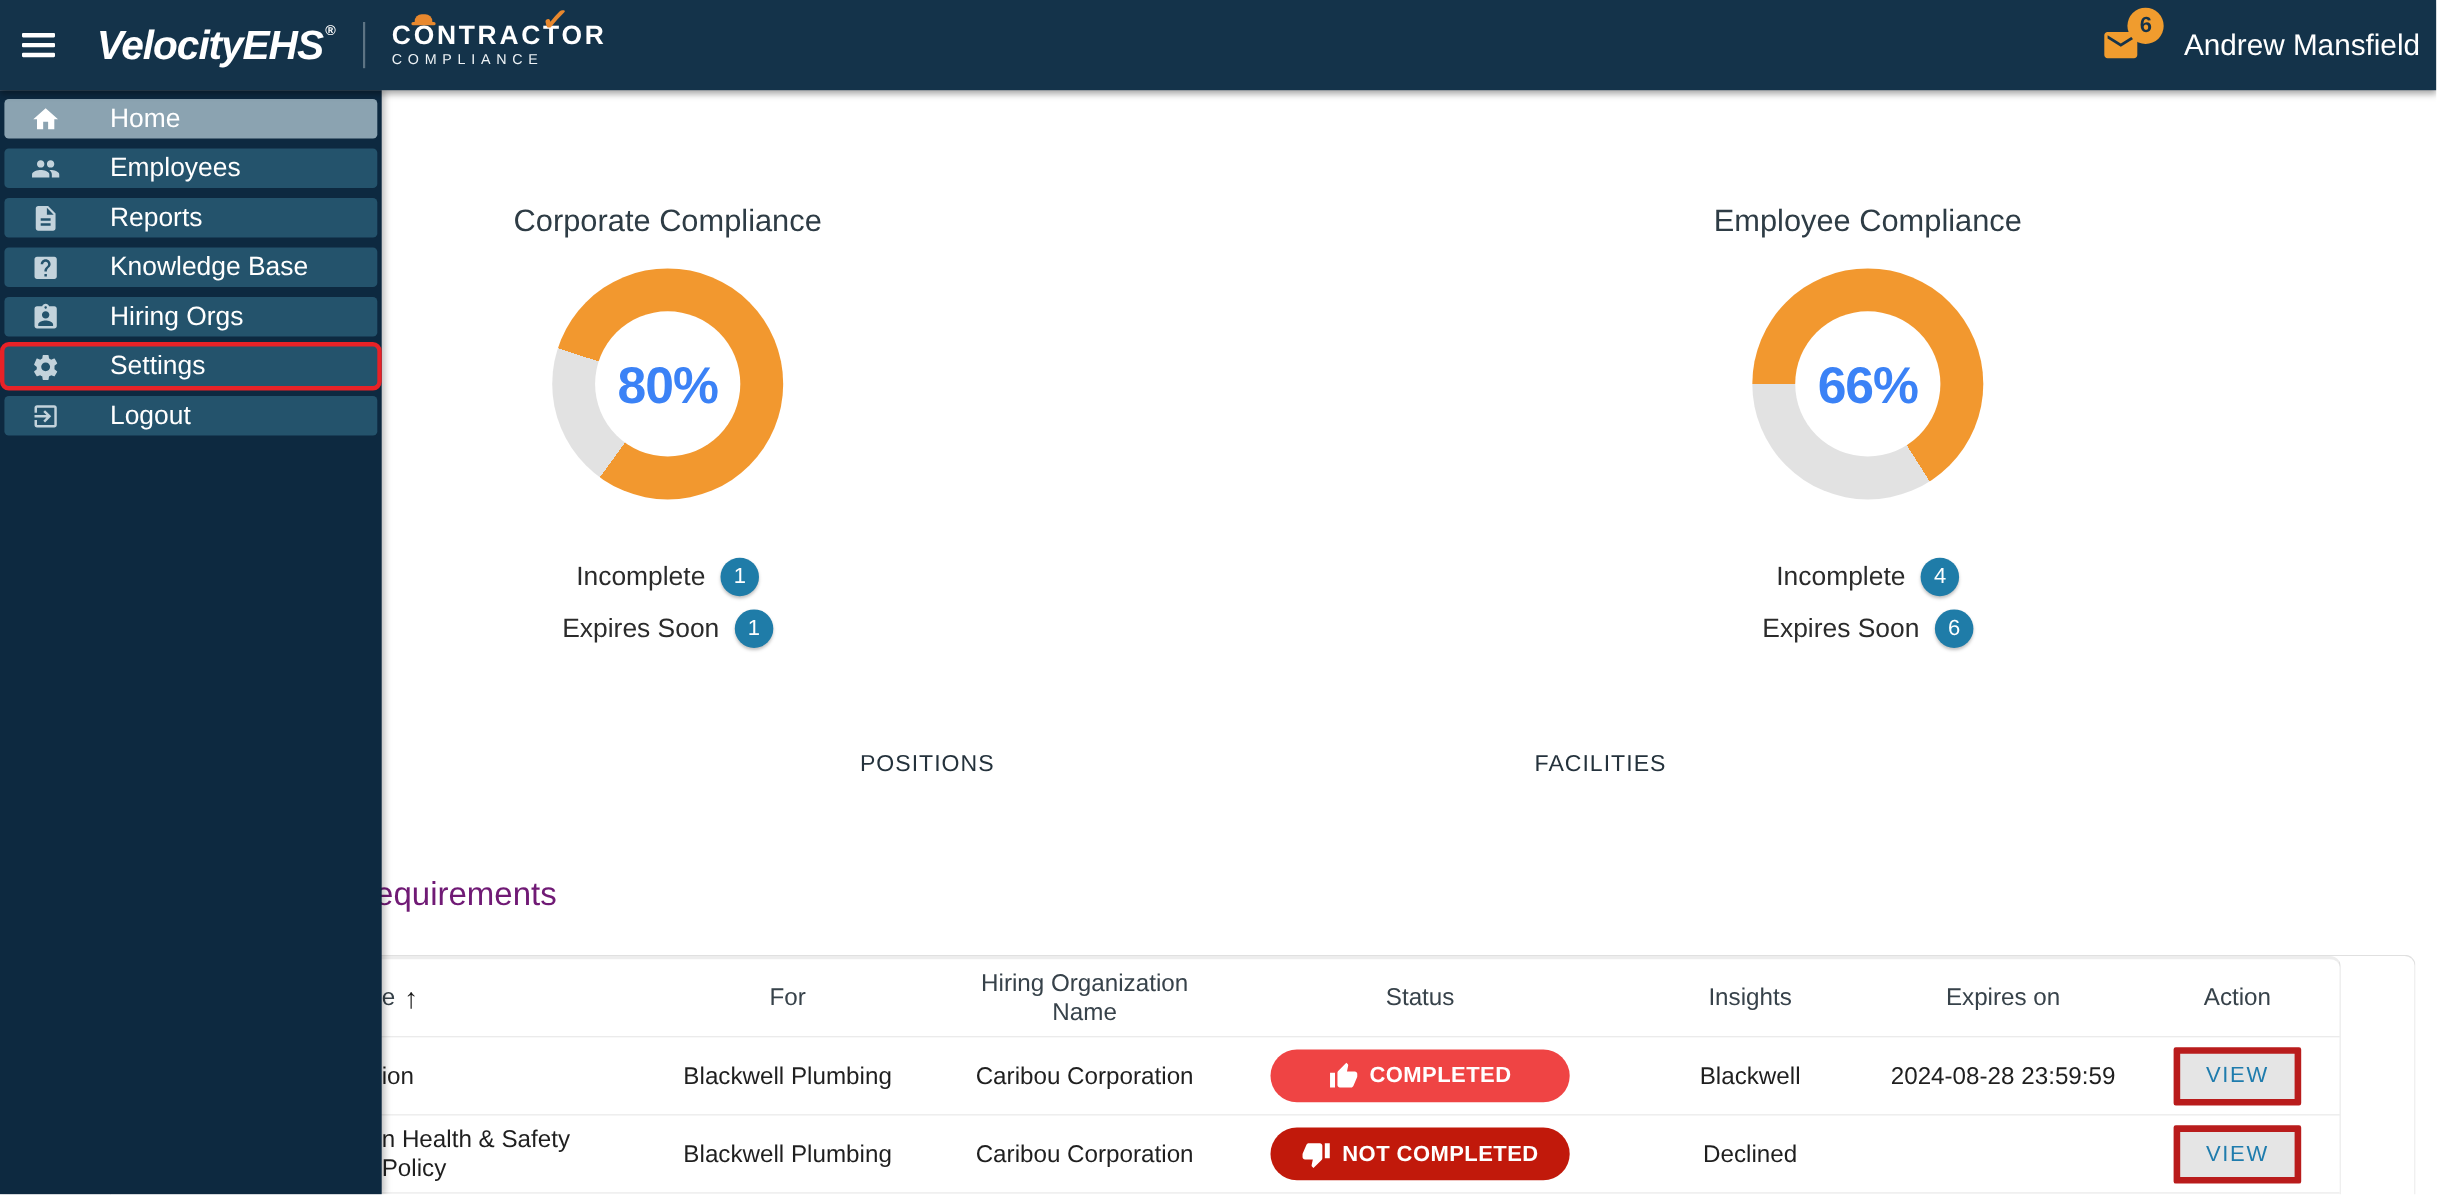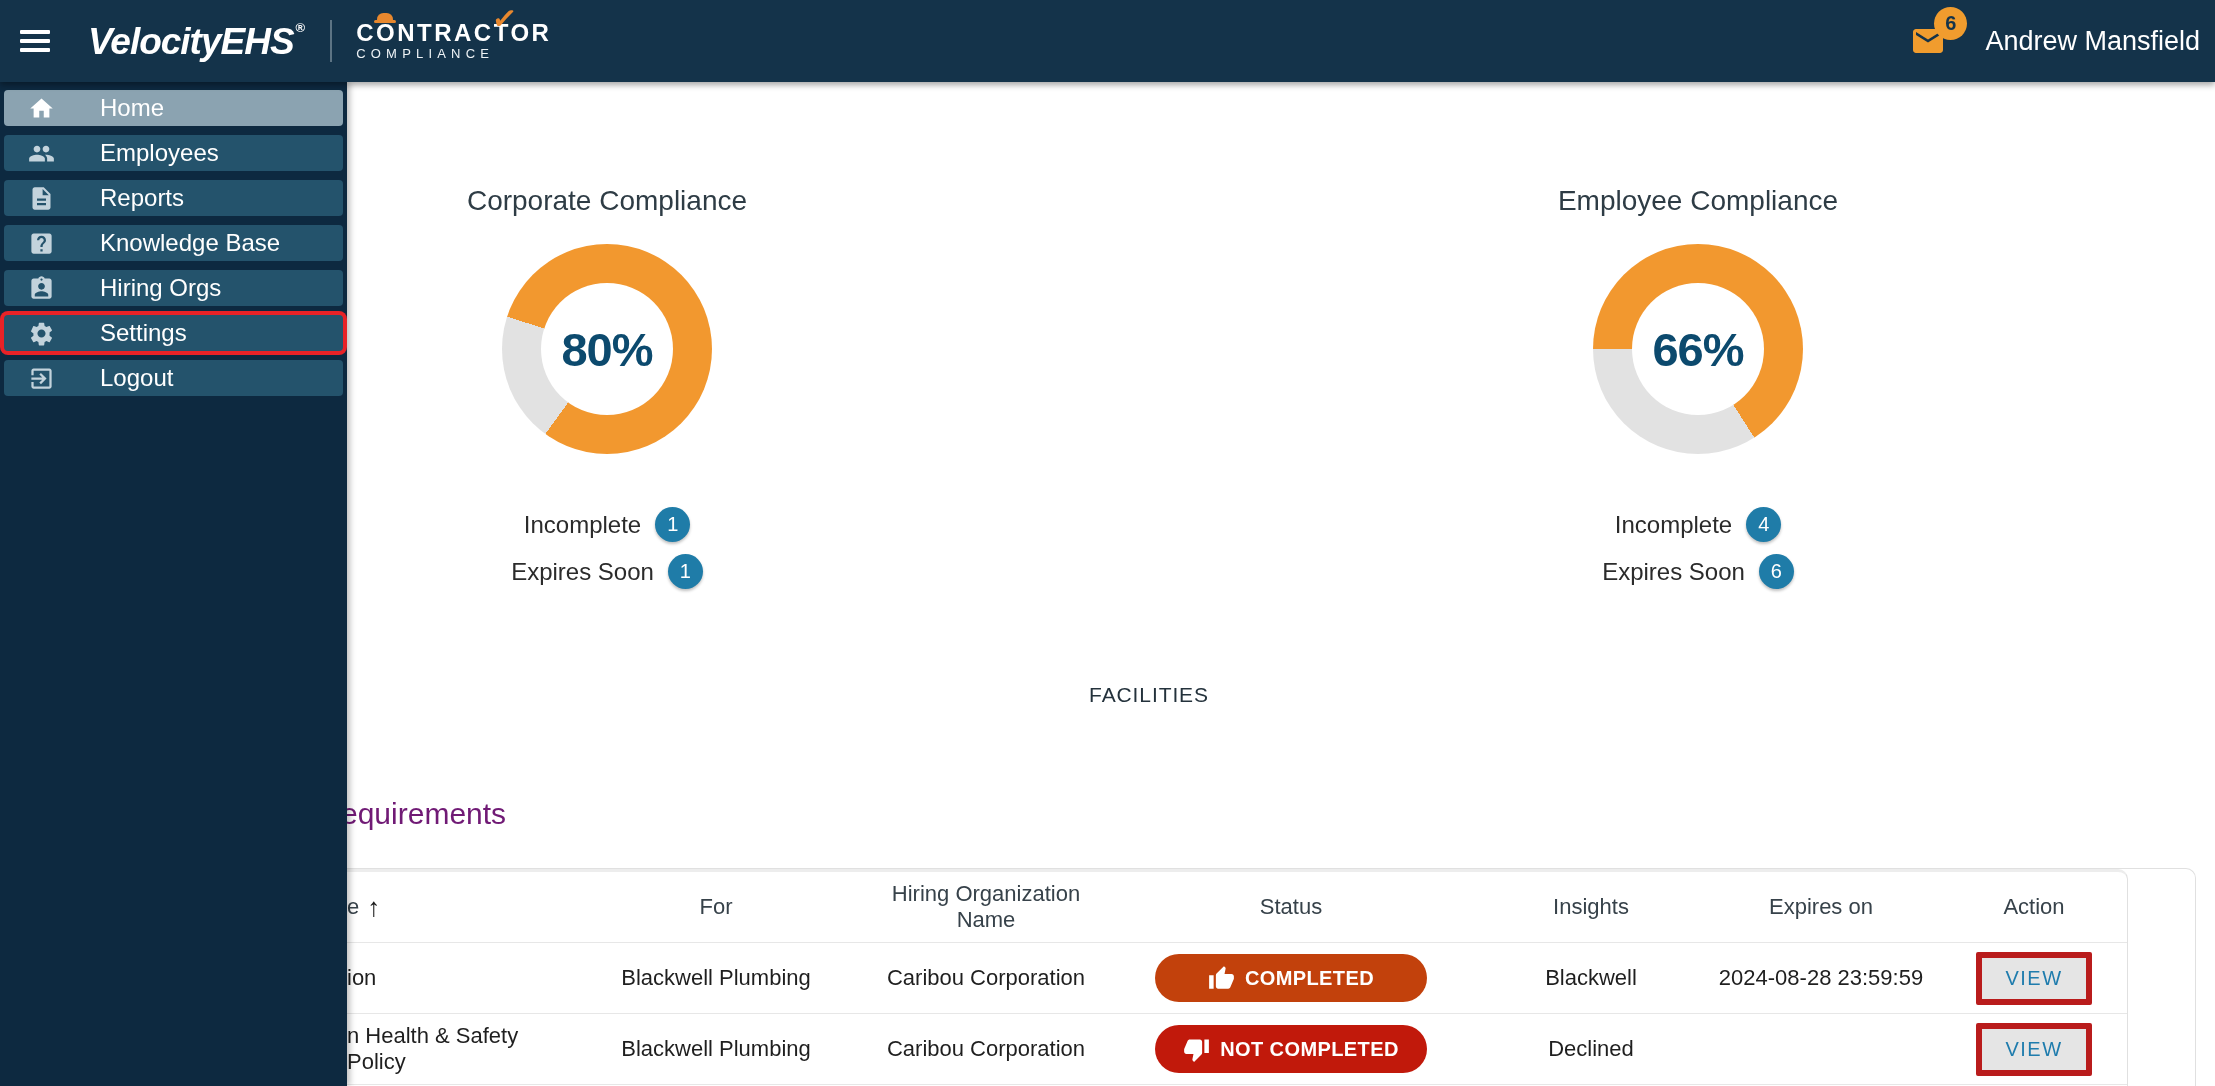--- a/index.html
+++ b/index.html
@@ -44,21 +44,21 @@
   .side-item.active svg{fill:#ffffff;}
   .side-item.highlighted{box-shadow:0 0 0 4px #e82227;}
 
   
   .chart{position:absolute;top:185px;width:420px;text-align:center;}
   #chart0{left:397px;} #chart1{left:1488px;}
   .chart-title{font-size:28px;color:#2e3c45;line-height:32px;}
   .donut{width:210px;height:210px;border-radius:50%;margin:27px auto 0 auto;position:relative;}
   .donut-hole{position:absolute;left:39px;top:39px;width:132px;height:132px;border-radius:50%;
               background:#fff;display:flex;align-items:center;justify-content:center;}
-  .donut-pct{font-size:47px;font-weight:bold;color:#0c4a6e;letter-spacing:-1px;}
+  .donut-pct{font-size:47px;font-weight:bold;color:#3b82f6;letter-spacing:-1px;}
   .badges{margin-top:53px;}
   .badge-row{display:flex;align-items:center;justify-content:center;margin-bottom:12px;}
   .badge-label{font-size:24px;color:#2b2b2b;}
   .badge-circle{width:35px;height:35px;border-radius:50%;background:#1f7ca8;color:#fff;
                 font-size:20px;display:flex;align-items:center;justify-content:center;
                 margin-left:14px;box-shadow:0 2px 3px rgba(0,0,0,.25);}
 
   
   .tabs{position:absolute;left:537px;top:658px;width:1224px;height:73px;display:flex;}
   .tab{flex:1;display:flex;align-items:center;justify-content:center;position:relative;
@@ -79,21 +79,21 @@
         height:70px;border-bottom:1px solid #e7e7e7;align-items:center;}
   .trow .cell{text-align:center;font-size:22px;color:#1f1f1f;}
   .trow .cell.name{text-align:left;padding-left:246px;}
   .thead .cell{color:#37424a;font-size:22px;}
   .thead .cell.name{display:flex;align-items:center;}
   .sort-arrow{font-size:26px;color:#1b1b1b;margin-left:8px;font-weight:bold;}
 
   .pill{width:272px;height:48px;border-radius:24px;margin:0 auto;display:flex;align-items:center;
         justify-content:center;color:#fff;font-size:20px;font-weight:bold;letter-spacing:.4px;}
   .pill svg{width:27px;height:27px;fill:#fff;margin-right:10px;}
-  .pill.completed{background:#c2410c;text-align:right;}
+  .pill.completed{background:#ef4444;text-align:right;}
   .pill.not-completed{background:#c1190b;}
 
   .view-btn{display:inline-block;padding:9px 23px;border:6px solid #b91c1c;border-radius:2px;
             color:#1f7cad;font-size:20px;letter-spacing:1.5px;background:#e5e5e5;cursor:pointer;
             font-family:"Liberation Sans",sans-serif;}
 </style>
 </head>
 <body>
 
 <div class="canvas">
@@ -133,20 +133,24 @@
         </div>
         <div class="badge-row">
           <span class="badge-label">Expires Soon</span>
           <span class="badge-circle">6</span>
         </div>
       </div>
     </section>
 
     <nav class="tabs">
       <div class="tab">
+        <span>POSITIONS</span>
+
+      </div>
+      <div class="tab">
         <span>FACILITIES</span>
 
       </div>
     </nav>
 
     <h2 class="section-heading" style="margin:0;font-weight:normal;">equirements</h2>
 
     <div class="card">
       <div class="table-wrap">
 

